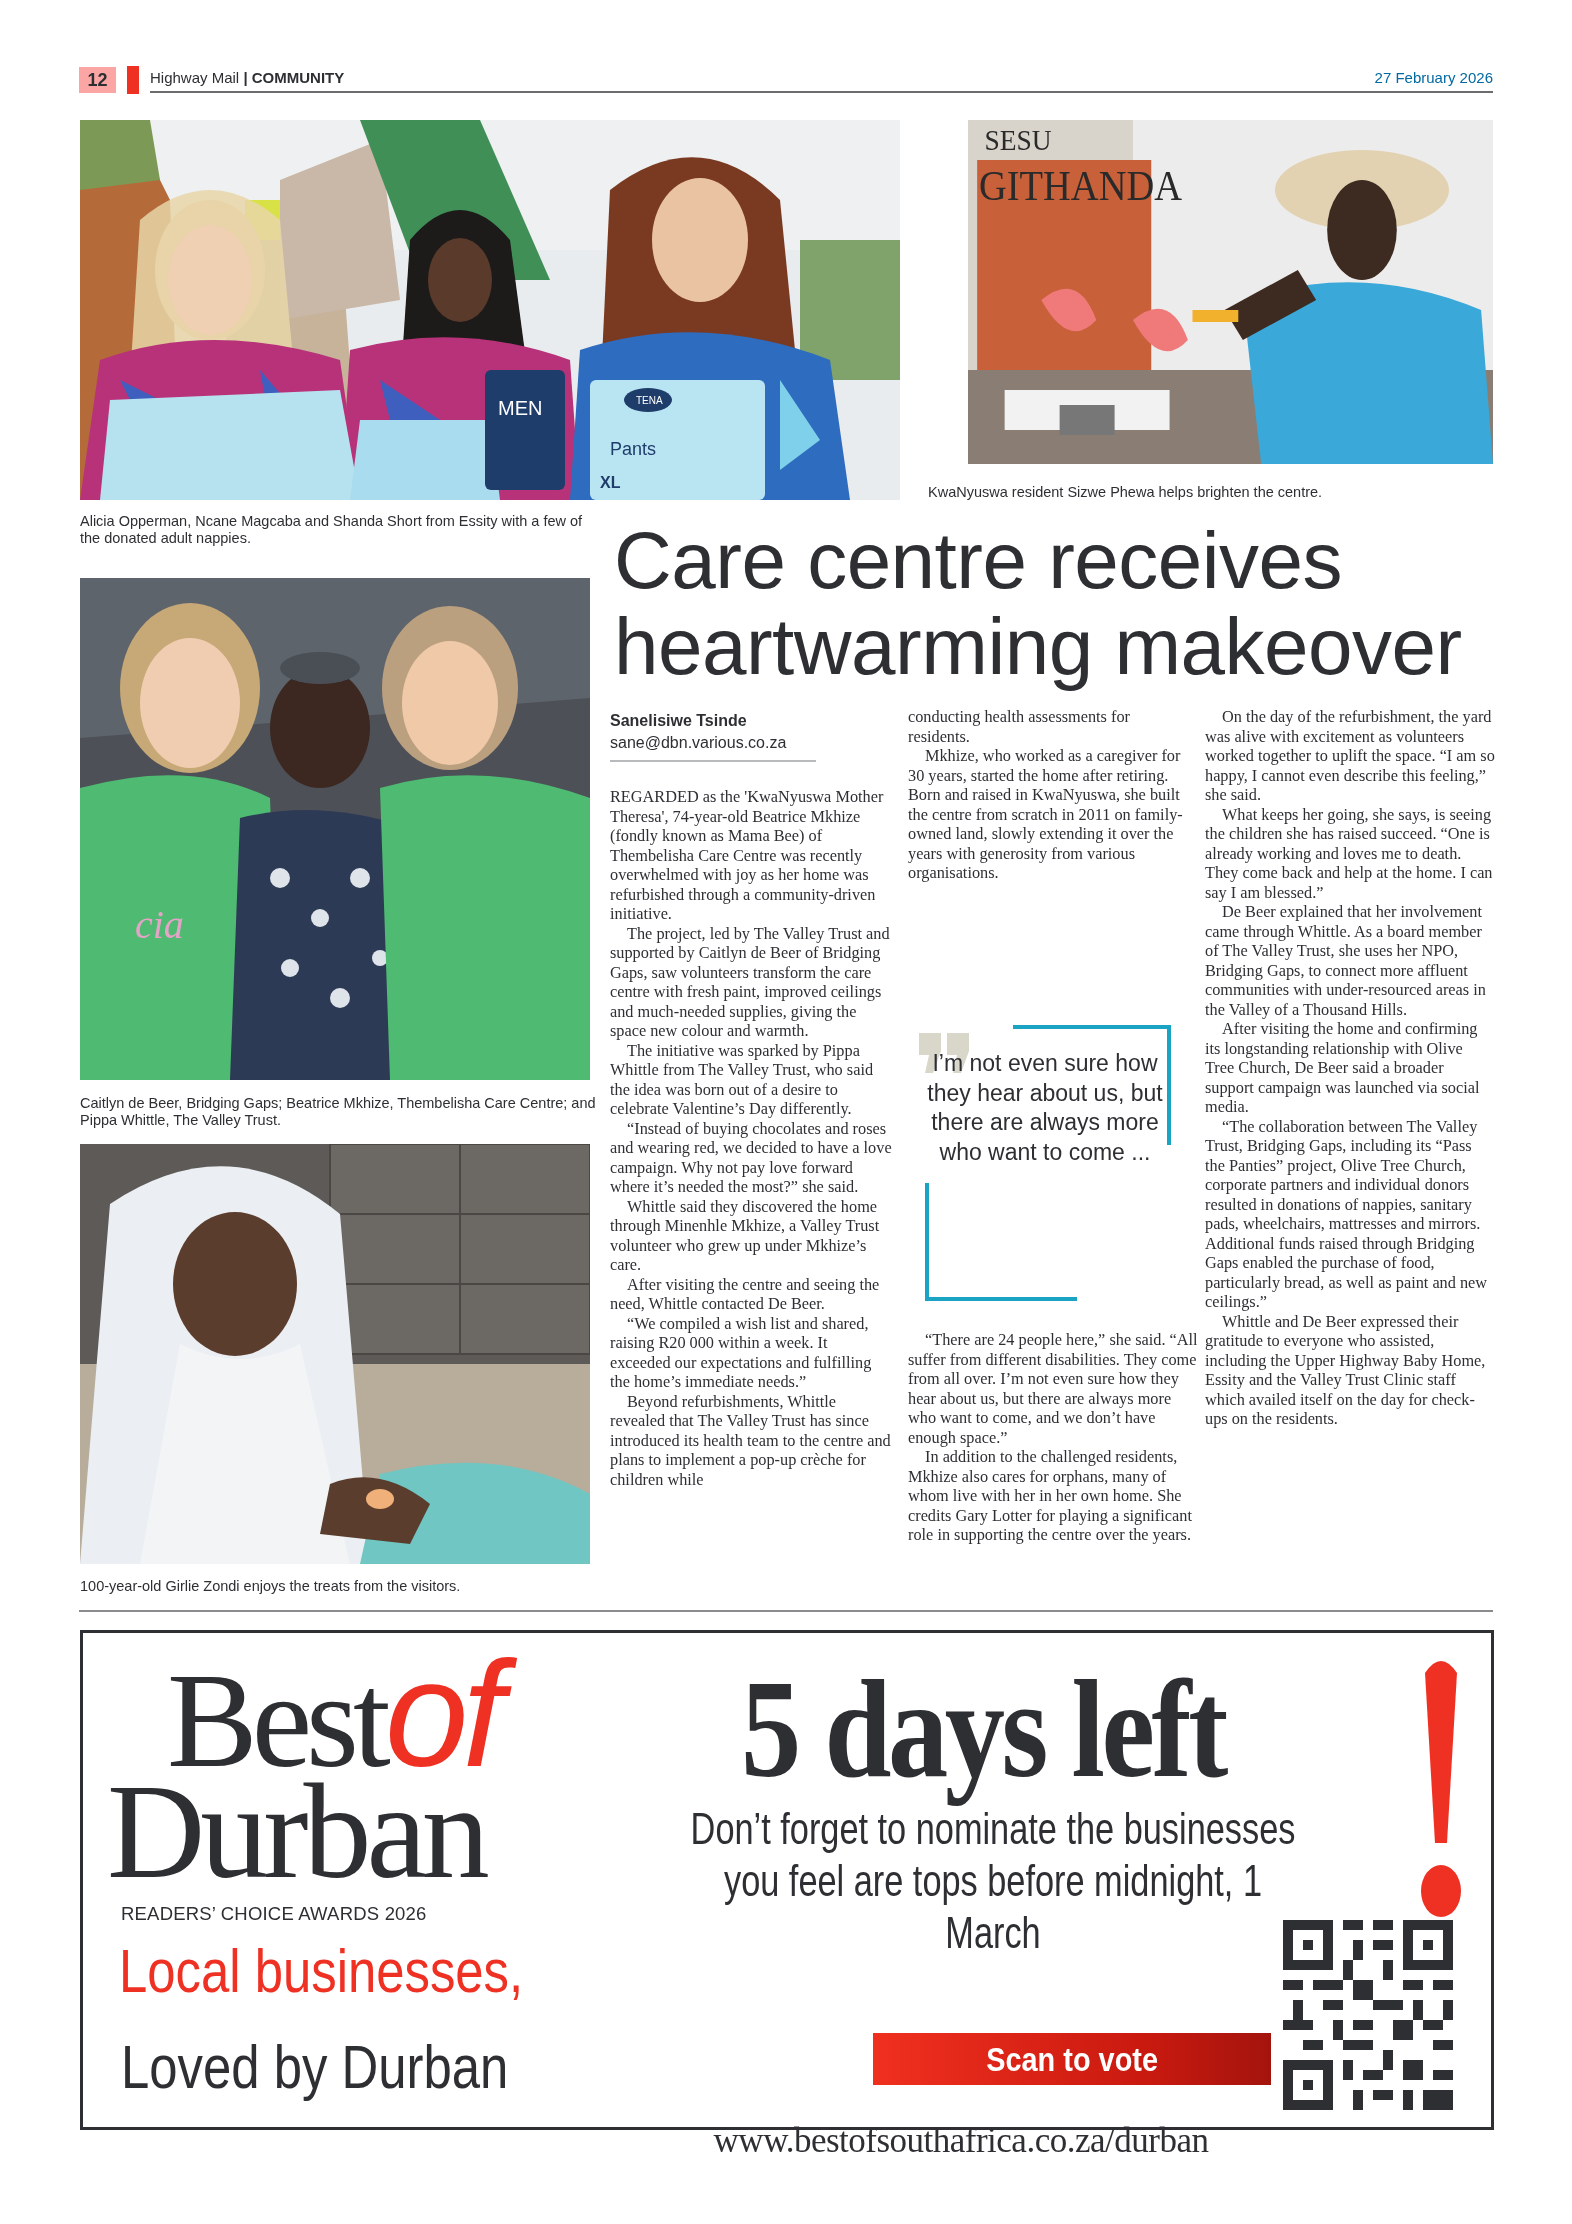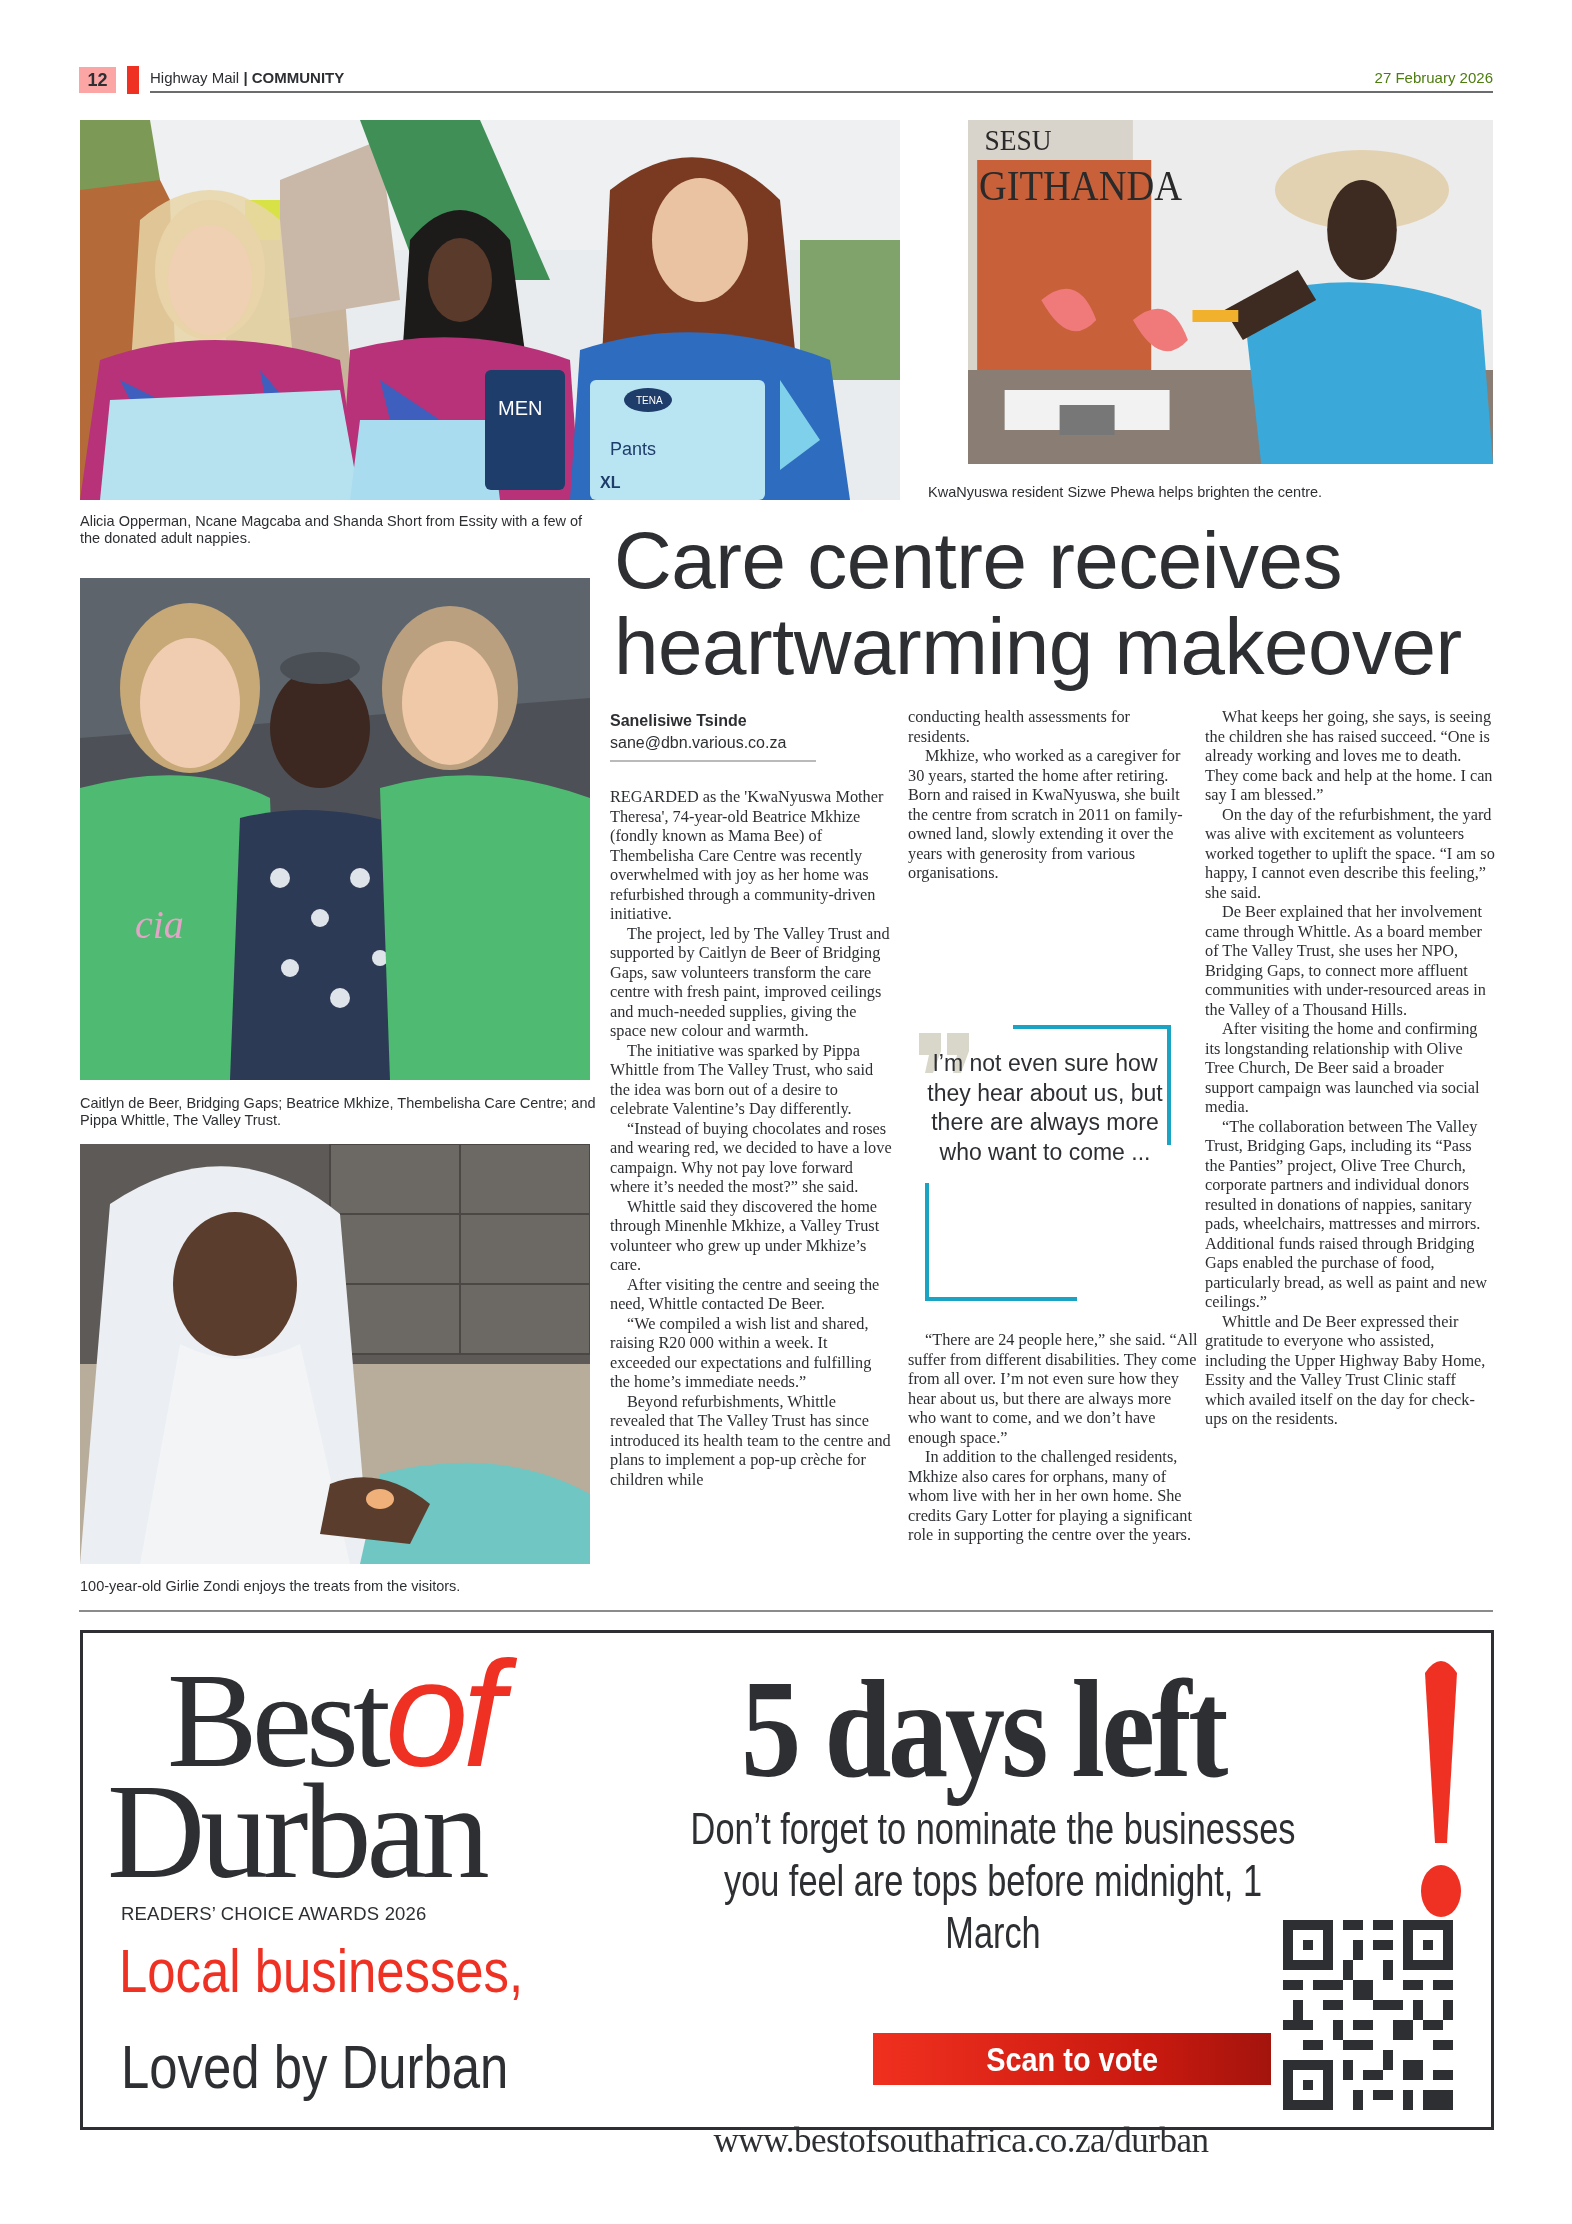--- a/index.html
+++ b/index.html
@@ -5,21 +5,21 @@
     * { box-sizing: border-box; margin: 0; padding: 0; }
     html, body { width: 1572px; height: 2224px; background: #ffffff; overflow: hidden; }
     body { position: relative; font-family: "Liberation Sans", sans-serif; color: #2d2f33; }
 
     
     .page-num { position: absolute; left: 79px; top: 67px; width: 37px; height: 26px; background: #fca5a5; font-family: "Liberation Sans", sans-serif; font-weight: bold; font-size: 18px; line-height: 26px; text-align: center; color: #2d2f33; }
     .red-tab { position: absolute; left: 127px; top: 66px; width: 12px; height: 28px; background: #ef3124; }
     .masthead { position: absolute; left: 150px; top: 66px; font-size: 15px; line-height: 24px; color: #2d2f33; }
     .masthead .sep { font-weight: bold; }
     .masthead .section { font-weight: bold; }
-    .date { position: absolute; right: 79px; top: 66px; font-size: 15px; line-height: 24px; color: #4d7c0f; }
+    .date { position: absolute; right: 79px; top: 66px; font-size: 15px; line-height: 24px; color: #0369a1; }
     .header-rule { position: absolute; left: 150px; top: 91px; width: 1343px; height: 2px; background: #6b6c6e; }
 
     
     .photo { position: absolute; overflow: hidden; }
     .photo svg { display: block; width: 100%; height: 100%; }
     .caption { position: absolute; font-family: "Liberation Sans", sans-serif; font-size: 14.5px; line-height: 17px; color: #2d2f33; }
 
     
     .headline { position: absolute; left: 614px; top: 518px; width: 900px; font-family: "Liberation Sans", sans-serif; font-size: 80px; line-height: 86px; font-weight: normal; color: #2d2f33; letter-spacing: -0.5px; }
 
@@ -226,22 +226,22 @@
   </svg>
   <div class="pq-text">I’m not even sure how they hear about us, but there are always more who want to come ...</div>
 </div>
 
 <div class="col col2b">
   <p>“There are 24 people here,” she said. “All suffer from different disabilities. They come from all over. I’m not even sure how they hear about us, but there are always more who want to come, and we don’t have enough space.”</p>
   <p>In addition to the challenged residents, Mkhize also cares for orphans, many of whom live with her in her own home. She credits Gary Lotter for playing a significant role in supporting the centre over the years.</p>
 </div>
 
 <div class="col col3">
+  <p>On the day of the refurbishment, the yard was alive with excitement as volunteers worked together to uplift the space. “I am so happy, I cannot even describe this feeling,” she said.</p>
   <p>What keeps her going, she says, is seeing the children she has raised succeed. “One is already working and loves me to death. They come back and help at the home. I can say I am blessed.”</p>
-  <p>On the day of the refurbishment, the yard was alive with excitement as volunteers worked together to uplift the space. “I am so happy, I cannot even describe this feeling,” she said.</p>
   <p>De Beer explained that her involvement came through Whittle. As a board member of The Valley Trust, she uses her NPO, Bridging Gaps, to connect more affluent communities with under-resourced areas in the Valley of a Thousand Hills.</p>
   <p>After visiting the home and confirming its longstanding relationship with Olive Tree Church, De Beer said a broader support campaign was launched via social media.</p>
   <p>“The collaboration between The Valley Trust, Bridging Gaps, including its “Pass the Panties” project, Olive Tree Church, corporate partners and individual donors resulted in donations of nappies, sanitary pads, wheelchairs, mattresses and mirrors. Additional funds raised through Bridging Gaps enabled the purchase of food, particularly bread, as well as paint and new ceilings.”</p>
   <p>Whittle and De Beer expressed their gratitude to everyone who assisted, including the Upper Highway Baby Home, Essity and the Valley Trust Clinic staff which availed itself on the day for check-ups on the residents.</p>
 </div>
 
 <div class="article-rule"></div>
 
 <div class="ad">
   <div class="ad-best">Best</div>

